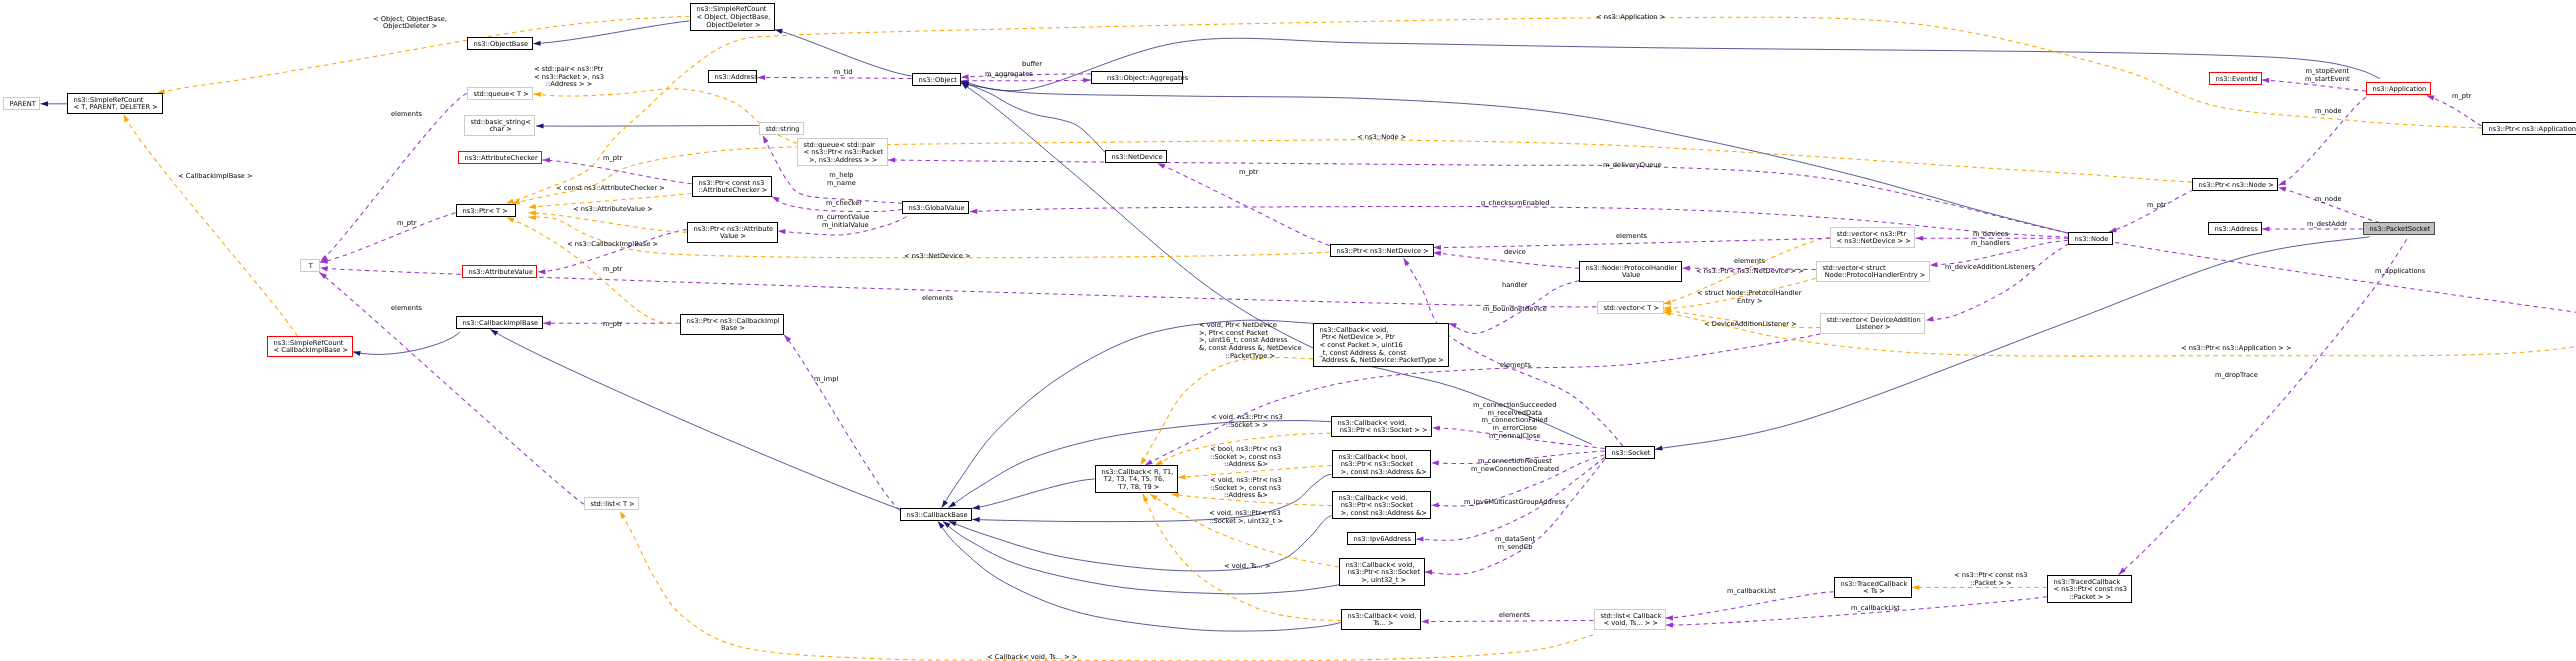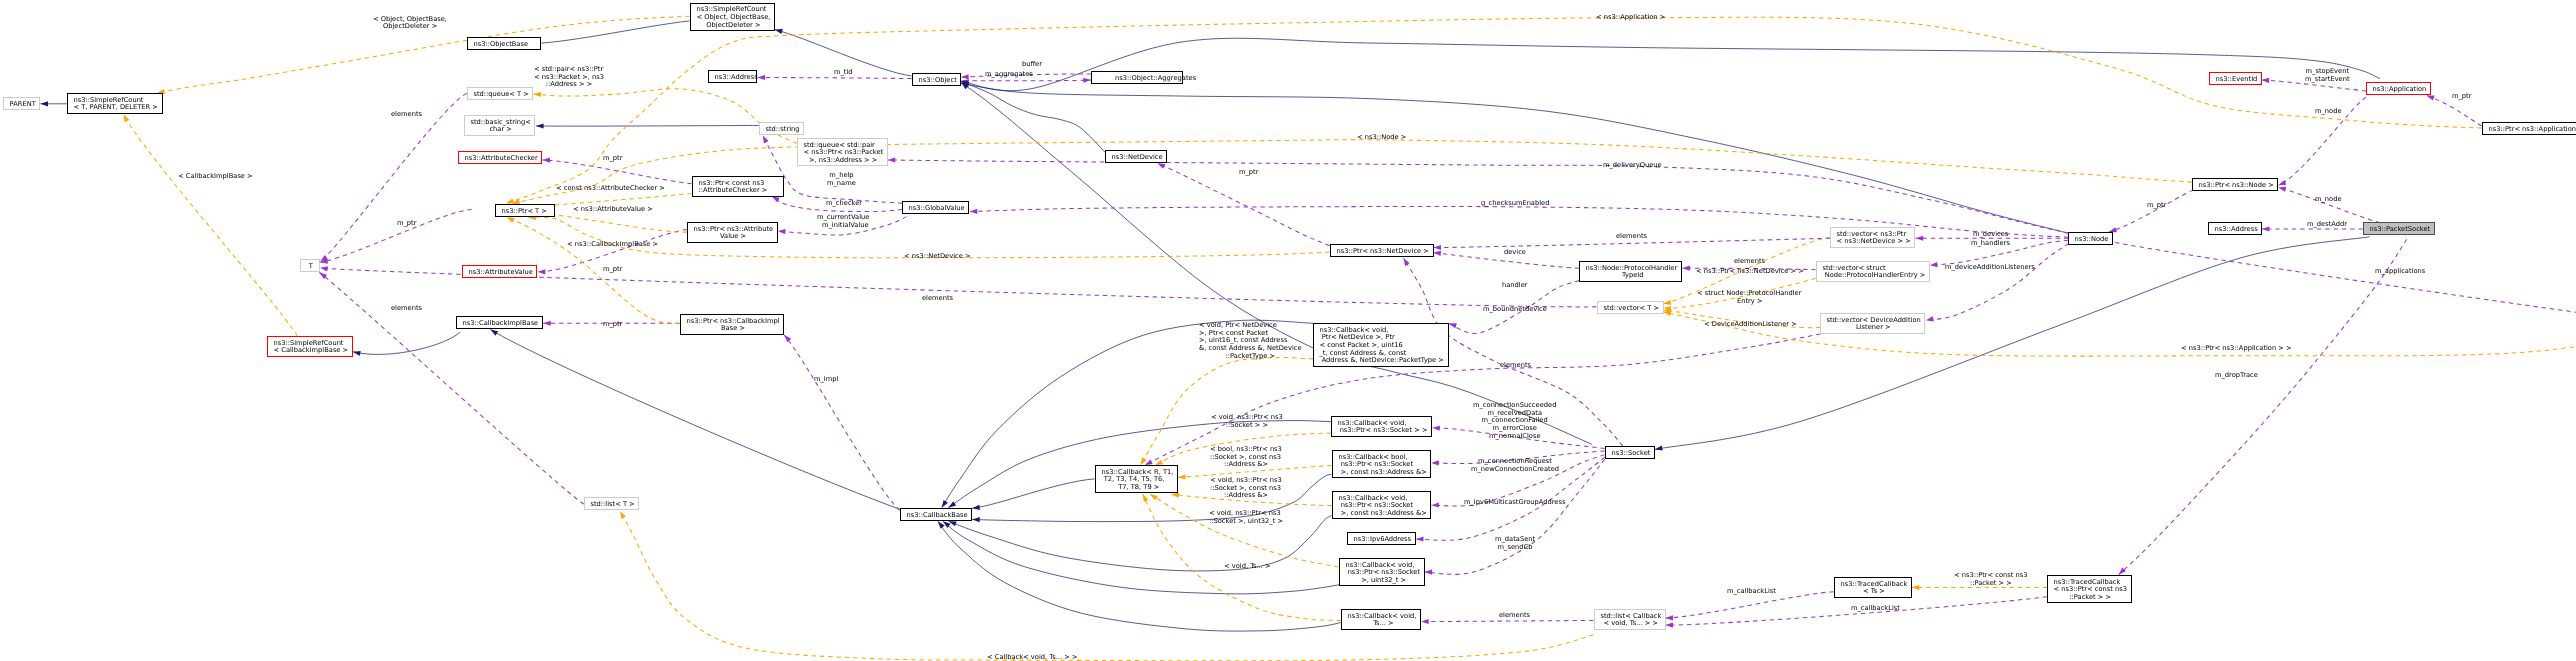--- a/index.html
+++ b/index.html
@@ -358,54 +358,54 @@
       <span class="ln" style="left:5.5px;top:2.7px">ns3::SimpleRefCount</span>
       <span class="ln" style="left:5.5px;top:10.4px">&lt; T, PARENT, DELETER &gt;</span>
     </div>
 <div class="nd ext" style="left:300px;top:259px;width:20px;height:13px">
       <span class="ln" style="left:7.8px;top:2.7px">T</span>
     </div>
 <div class="nd ref" style="left:267px;top:336px;width:86px;height:21px">
       <span class="ln" style="left:5.5px;top:2.7px">ns3::SimpleRefCount</span>
       <span class="ln" style="left:5.5px;top:10.4px">&lt; CallbackImplBase &gt;</span>
     </div>
-<div class="nd" style="left:467px;top:37px;width:74px;height:13px">
+<div class="nd" style="left:467px;top:37px;width:66px;height:13px">
       <span class="ln" style="left:5.5px;top:2.7px">ns3::ObjectBase</span>
     </div>
 <div class="nd ext" style="left:467px;top:87px;width:66px;height:13px">
       <span class="ln" style="left:5.5px;top:2.7px">std::queue&lt; T &gt;</span>
     </div>
 <div class="nd ext" style="left:464px;top:115px;width:71px;height:21px">
       <span class="ln" style="left:5.5px;top:2.7px">std::basic_string&lt;</span>
       <span class="ln" style="left:24.4px;top:10.4px">char &gt;</span>
     </div>
 <div class="nd ref" style="left:458px;top:151px;width:84px;height:13px">
       <span class="ln" style="left:5.5px;top:2.7px">ns3::AttributeChecker</span>
     </div>
-<div class="nd" style="left:495px;top:204px;width:60px;height:13px">
+<div class="nd" style="left:456px;top:204px;width:60px;height:13px">
       <span class="ln" style="left:5.5px;top:2.7px">ns3::Ptr&lt; T &gt;</span>
     </div>
 <div class="nd ref" style="left:462px;top:265px;width:75px;height:13px">
       <span class="ln" style="left:5.5px;top:2.7px">ns3::AttributeValue</span>
     </div>
 <div class="nd" style="left:456px;top:316px;width:87px;height:13px">
       <span class="ln" style="left:5.5px;top:2.7px">ns3::CallbackImplBase</span>
     </div>
 <div class="nd" style="left:690px;top:2.6px;width:85px;height:28px">
       <span class="ln" style="left:5.5px;top:2.7px">ns3::SimpleRefCount</span>
       <span class="ln" style="left:5.5px;top:10.4px">&lt; Object, ObjectBase,</span>
       <span class="ln" style="left:15.3px;top:18px">ObjectDeleter &gt;</span>
     </div>
 <div class="nd" style="left:708px;top:70px;width:49px;height:13px">
       <span class="ln" style="left:5.5px;top:2.7px">ns3::Address</span>
     </div>
 <div class="nd ext" style="left:759px;top:122px;width:45px;height:13px">
       <span class="ln" style="left:5.5px;top:2.7px">std::string</span>
     </div>
-<div class="nd" style="left:692px;top:176px;width:92px;height:21px">
+<div class="nd" style="left:692px;top:176px;width:80px;height:21px">
       <span class="ln" style="left:5.5px;top:2.7px">ns3::Ptr&lt; const ns3</span>
       <span class="ln" style="left:5.5px;top:10.4px">::AttributeChecker &gt;</span>
     </div>
 <div class="nd" style="left:687px;top:222px;width:91px;height:21px">
       <span class="ln" style="left:5.5px;top:2.7px">ns3::Ptr&lt; ns3::Attribute</span>
       <span class="ln" style="left:32px;top:10.4px">Value &gt;</span>
     </div>
 <div class="nd" style="left:680px;top:314px;width:104px;height:21px">
       <span class="ln" style="left:5.5px;top:2.7px">ns3::Ptr&lt; ns3::CallbackImpl</span>
       <span class="ln" style="left:40px;top:10.4px">Base &gt;</span>
@@ -415,21 +415,21 @@
     </div>
 <div class="nd ext" style="left:797px;top:138px;width:91px;height:28px">
       <span class="ln" style="left:5.5px;top:2.7px">std::queue&lt; std::pair</span>
       <span class="ln" style="left:5.5px;top:10.4px">&lt; ns3::Ptr&lt; ns3::Packet</span>
       <span class="ln" style="left:11px;top:18px">&gt;, ns3::Address &gt; &gt;</span>
     </div>
 <div class="nd" style="left:902px;top:201px;width:67px;height:13px">
       <span class="ln" style="left:5.5px;top:2.7px">ns3::GlobalValue</span>
     </div>
 <div class="nd" style="left:1091px;top:71px;width:92px;height:13px">
-      <span class="ln" style="left:23px;top:2.7px">ns3::Object::Aggregates</span>
+      <span class="ln" style="left:15px;top:2.7px">ns3::Object::Aggregates</span>
     </div>
 <div class="nd" style="left:1105px;top:150px;width:62px;height:13px">
       <span class="ln" style="left:5.5px;top:2.7px">ns3::NetDevice</span>
     </div>
 <div class="nd" style="left:1330px;top:244px;width:104px;height:13px">
       <span class="ln" style="left:5.5px;top:2.7px">ns3::Ptr&lt; ns3::NetDevice &gt;</span>
     </div>
 <div class="nd" style="left:900px;top:508px;width:72px;height:13px">
       <span class="ln" style="left:5.5px;top:2.7px">ns3::CallbackBase</span>
     </div>
@@ -466,21 +466,21 @@
       <span class="ln" style="left:5.5px;top:2.7px">ns3::Callback&lt; void,</span>
       <span class="ln" style="left:5.5px;top:10.4px"> ns3::Ptr&lt; ns3::Socket</span>
       <span class="ln" style="left:19px;top:18px"> &gt;, uint32_t &gt;</span>
     </div>
 <div class="nd" style="left:1341px;top:609px;width:80px;height:21px">
       <span class="ln" style="left:5.5px;top:2.7px">ns3::Callback&lt; void,</span>
       <span class="ln" style="left:29px;top:10.4px"> Ts... &gt;</span>
     </div>
 <div class="nd" style="left:1579px;top:261px;width:103px;height:21px">
       <span class="ln" style="left:5.5px;top:2.7px">ns3::Node::ProtocolHandler</span>
-      <span class="ln" style="left:42px;top:10.4px">TypeId</span>
+      <span class="ln" style="left:42px;top:10.4px">Value</span>
     </div>
 <div class="nd ext" style="left:1597px;top:301px;width:67px;height:13px">
       <span class="ln" style="left:5.5px;top:2.7px">std::vector&lt; T &gt;</span>
     </div>
 <div class="nd" style="left:1605px;top:446px;width:50px;height:13px">
       <span class="ln" style="left:5.5px;top:2.7px">ns3::Socket</span>
     </div>
 <div class="nd ext" style="left:1830px;top:227px;width:85px;height:21px">
       <span class="ln" style="left:5.5px;top:2.7px">std::vector&lt; ns3::Ptr</span>
       <span class="ln" style="left:5.5px;top:10.4px">&lt; ns3::NetDevice &gt; &gt;</span>

